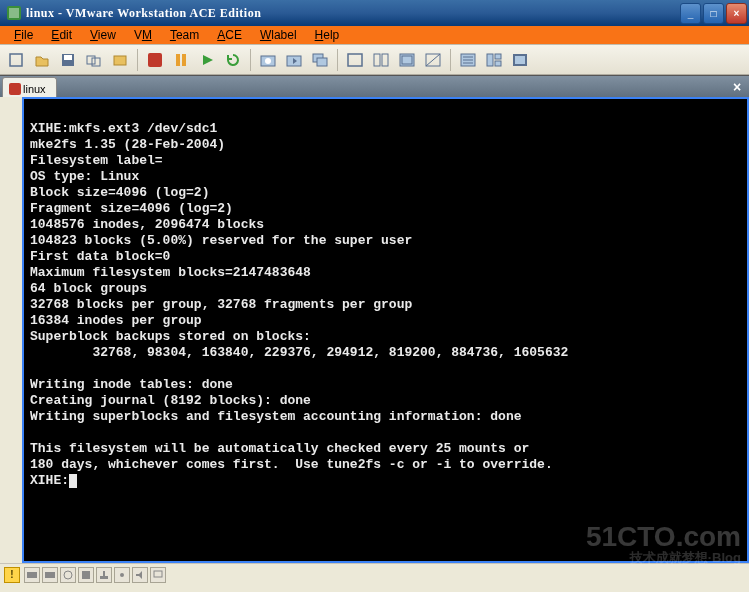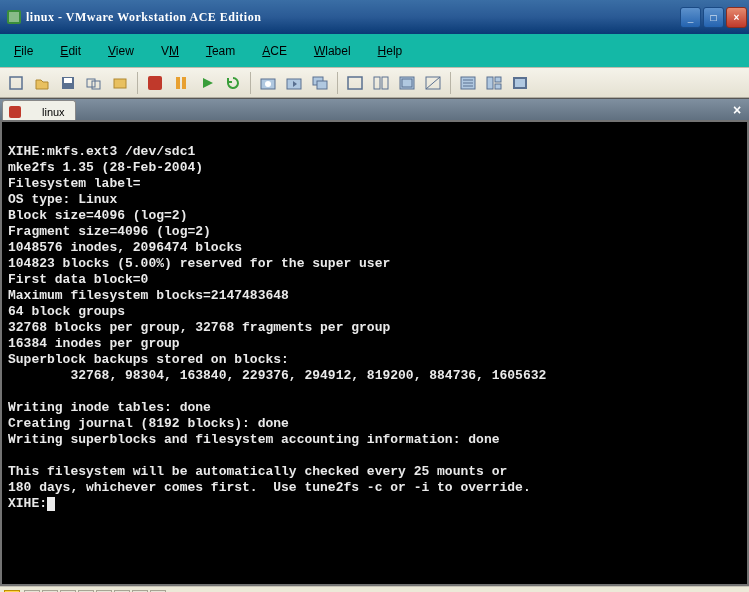--- a/index.html
+++ b/index.html
@@ -1,42 +1,42 @@
 <!DOCTYPE html>
 <html><head>
 <meta charset="utf-8">
 <style>
 * { margin: 0; padding: 0; box-sizing: border-box; }
 body { font-family: "Tahoma", Arial, sans-serif; font-size: 11px; background: #ece9d8; width: 749px; height: 592px; overflow: hidden; position: relative; }
 
 
-.titlebar { height: 34px; background: linear-gradient(to bottom, #3a6ea5 0%, #2a5a95 50%, #0a3a75 100%); display: flex; align-items: center; padding: 0 2px; color: #fff; font-weight: bold; font-size: 12px; }
+.titlebar { height: 26px; background: linear-gradient(to bottom, #3a6ea5 0%, #2a5a95 50%, #0a3a75 100%); display: flex; align-items: center; padding: 0 2px; color: #fff; font-weight: bold; font-size: 12px; }
 .titlebar-icon { width: 16px; height: 16px; margin: 0 4px; display: inline-flex; align-items: center; justify-content: center; }
 .titlebar-text { flex: 1; font-family: "Microsoft Sans Serif", Tahoma; letter-spacing: 0.5px; }
 .winctrl { display: flex; gap: 2px; }
 .winctrl button { width: 21px; height: 21px; background: linear-gradient(to bottom,#5d92cc,#2463b0); border: 1px solid #1a4a85; border-radius: 3px; color: #fff; font-weight: bold; font-size: 10px; cursor: pointer; display: flex; align-items: center; justify-content: center; }
 .winctrl button.close { background: linear-gradient(to bottom,#e68b6f,#c0392b); border-color: #8b2e1f; }
 
 
-.menubar { height: 34px; background: #14b8a6; border-bottom: 1px solid #c0bcae; display: flex; align-items: center; padding: 0 6px; gap: 11px; }
+.menubar { height: 19px; background: #f97316; border-bottom: 1px solid #c0bcae; display: flex; align-items: center; padding: 0 6px; gap: 2px; }
 .menubar span { padding: 2px 8px; cursor: pointer; font-size: 12px; }
 .menubar span u { text-decoration: underline; }
 
 
 .toolbar { height: 30px; background: linear-gradient(to bottom,#f5f3ea,#e5e1d2); border-bottom: 1px solid #b0aca0; display: flex; align-items: center; padding: 0 4px; gap: 2px; }
 .tbtn { width: 24px; height: 24px; border: 1px solid transparent; border-radius: 3px; display: flex; align-items: center; justify-content: center; cursor: pointer; font-size: 13px; }
 .tsep { width: 1px; height: 22px; background: #b8b4a6; margin: 0 3px; }
 
 
 .vmtab-row { height: 22px; background: linear-gradient(to bottom,#8090a0,#607080); border-top: 1px solid #555; display: flex; align-items: flex-end; padding-left: 2px; position: relative; }
-.vmtab { height: 20px; background: #f0f0e8; border: 1px solid #888; border-bottom: none; padding: 2px 10px 0 6px; display: flex; align-items: center; gap: 21px; font-size: 11px; border-radius: 3px 3px 0 0; }
+.vmtab { height: 20px; background: #f0f0e8; border: 1px solid #888; border-bottom: none; padding: 2px 10px 0 6px; display: flex; align-items: center; gap: 2px; font-size: 11px; border-radius: 3px 3px 0 0; }
 .vmtab-close { position: absolute; right: 4px; top: 3px; width: 16px; height: 16px; color: #fff; font-weight: bold; font-size: 14px; cursor: pointer; display:flex;align-items:center;justify-content:center; }
 
 
-.terminal-wrap { background: #737373; height: 466px; padding: 2px; }
+.terminal-wrap { background: #3b82f6; height: 466px; padding: 2px; margin-left: 22px; }
 .terminal { background: #000; color: #eaeaea; font-family: "Courier New", monospace; font-size: 13px; line-height: 16px; white-space: pre; padding: 6px 6px; height: 100%; overflow: hidden; font-weight: bold; position: relative; }
 .cursor { display: inline-block; width: 8px; height: 14px; background: #eaeaea; vertical-align: text-bottom; }
 
 
 .statusbar { height: 22px; background: #ece9d8; border-top: 1px solid #c8c4b8; display: flex; align-items: center; padding: 0 4px; font-size: 11px; gap: 4px; }
 .status-warn { width: 16px; height: 16px; background: #ffd54a; border: 1px solid #c09000; display: inline-flex; align-items: center; justify-content: center; font-size: 10px; font-weight: bold; color: #504000; }
 .status-text { flex: 1; white-space: nowrap; overflow: hidden; text-overflow: ellipsis; }
 .status-icons { display: flex; gap: 2px; }
 .sicon { width: 16px; height: 16px; border: 1px solid #a8a494; background: #e8e4d8; display:flex;align-items:center;justify-content:center; font-size:9px; }
 
@@ -223,20 +223,24 @@
 Superblock backups stored on blocks:
         32768, 98304, 163840, 229376, 294912, 819200, 884736, 1605632
 
 Writing inode tables: done
 Creating journal (8192 blocks): done
 Writing superblocks and filesystem accounting information: done
 
 This filesystem will be automatically checked every 25 mounts or
 180 days, whichever comes first.  Use tune2fs -c or -i to override.
 XIHE:<span class="cursor"></span></div>
+  <div class="watermark">
+    <span>51CTO.com</span>
+    <small>技术成就梦想·Blog</small>
+  </div>
 </div>
 
 <div class="statusbar">
   <span class="status-warn">!</span>
   <div class="status-icons">
     <span class="sicon">
         <svg width="10" height="10">
           <rect width="10" height="6" y="2" fill="#888"></rect>
         </svg>
       </span>

